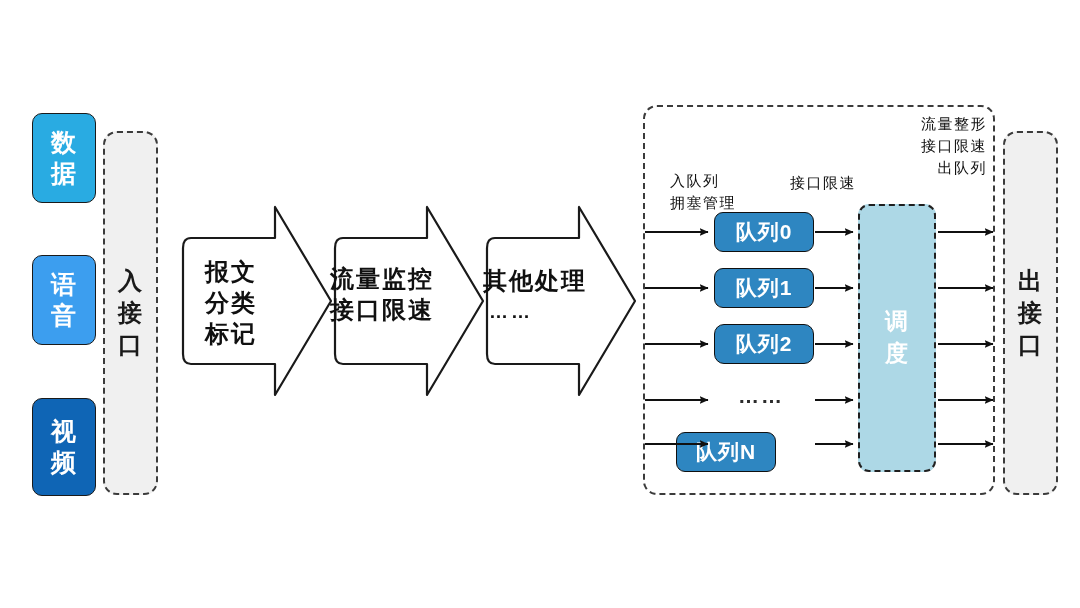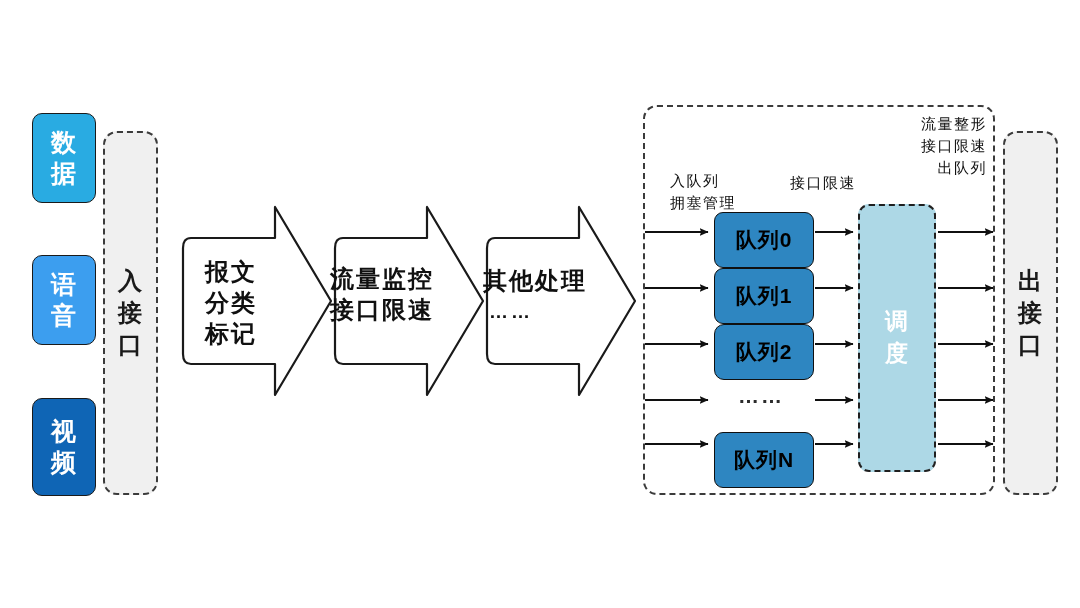--- a/index.html
+++ b/index.html
@@ -90,28 +90,28 @@
     color:#111111;
     line-height:1.45;
     letter-spacing:1.5px;
     white-space:nowrap;
   }
   .col-head.right-align{text-align:right;}
 
   .queue-box{
     position:absolute;
     width:100px;
-    height:56px;
+    height:40px;
     border:1.6px solid #101010;
     border-radius:9px;
     box-sizing:border-box;
     display:flex;
     align-items:center;
     justify-content:center;
-    color:#000000;
+    color:#ffffff;
     font-size:21px;
     font-weight:700;
     letter-spacing:1px;
   }
   .ellipsis-row{
     position:absolute;
     font-size:21px;
     font-weight:700;
     color:#2b2b2b;
     letter-spacing:2px;
@@ -221,21 +221,21 @@
   </div>
   <div class="queue-box" style="left:714px; top:268px; background:#2E86C1;">
     <span>队列1</span>
   </div>
   <div class="queue-box" style="left:714px; top:324px; background:#2E86C1;border-radius:10px;">
     <span>队列2</span>
   </div>
   <div class="ellipsis-row" style="left:738px; top:384px;">
     <span>……</span>
   </div>
-  <div class="queue-box" style="left:714px; top:424px; background:#2E86C1;margin-top:8px;">
+  <div class="queue-box" style="left:676px; top:424px; background:#2E86C1;margin-top:8px;">
     <span>队列N</span>
   </div>
 
   <div id="sched-box" style="left:858px; top:204px; width:78px; height:268px; background:#ADD8E6;">
     <div class="vtext">
       <span>调</span><br>
       <span>度</span>
     </div>
   </div>
 

